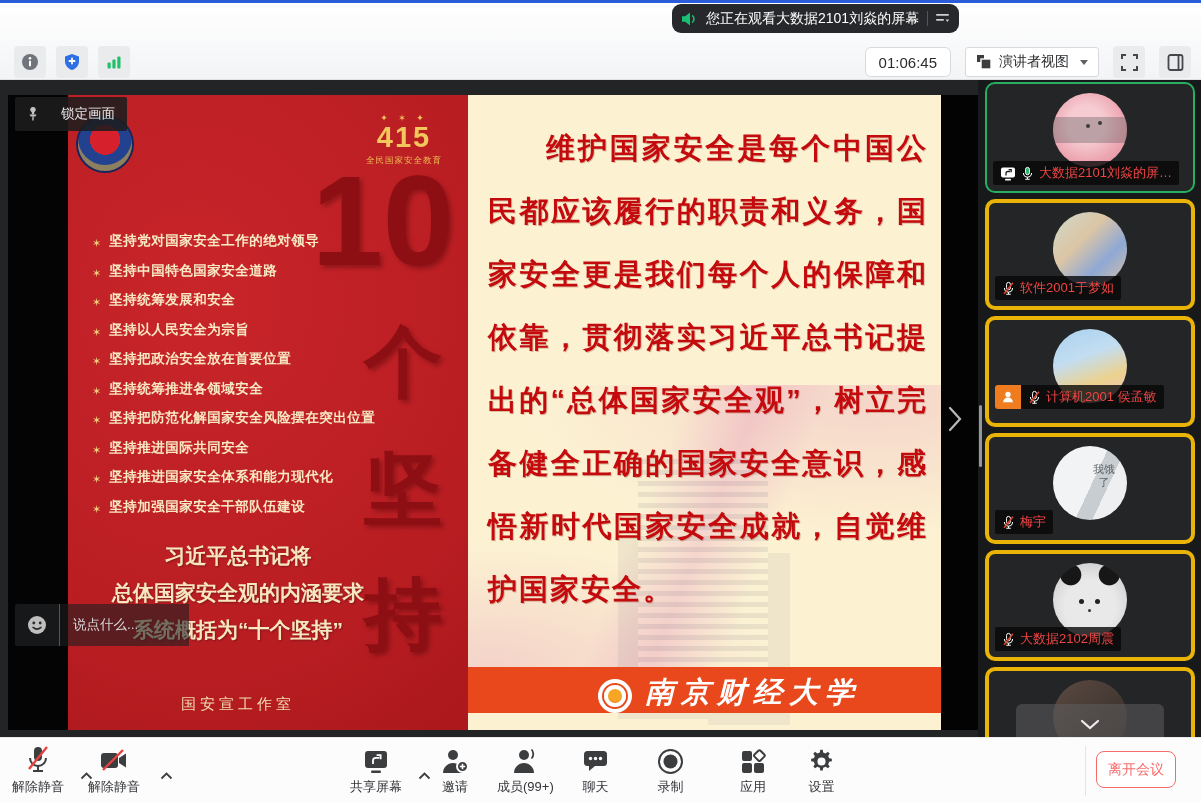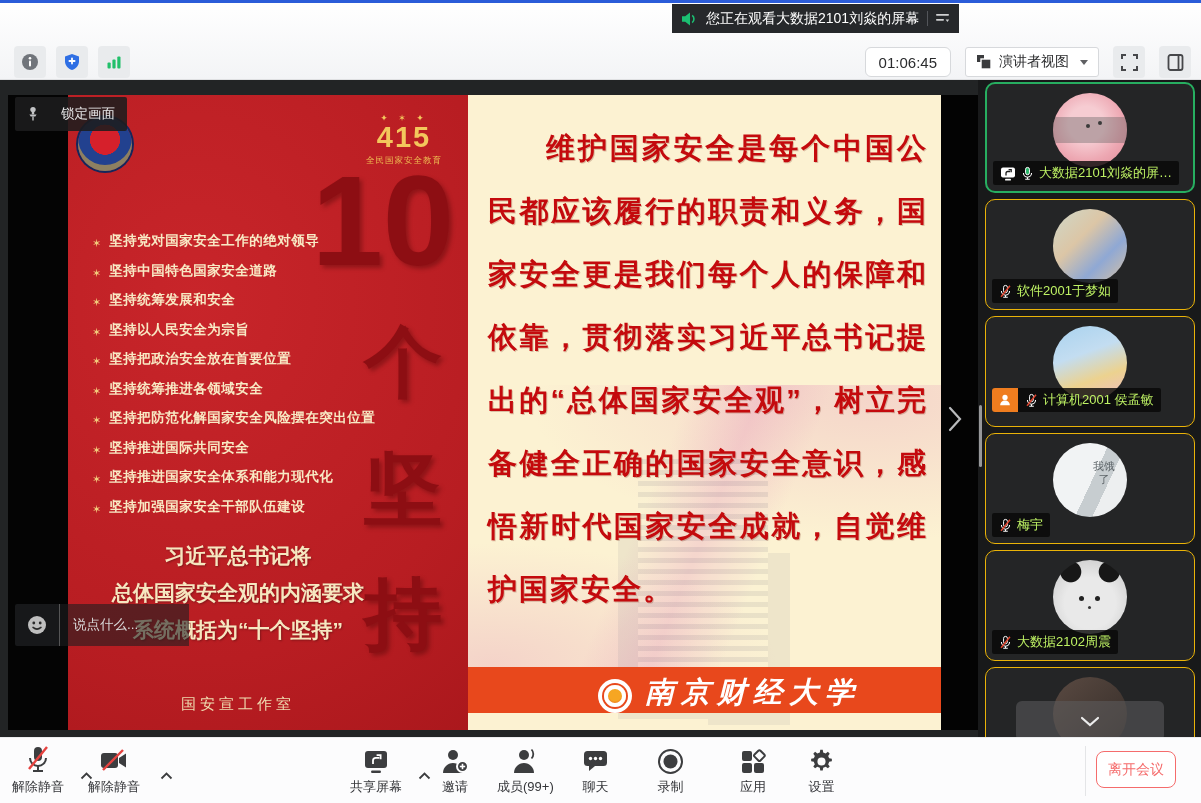--- a/index.html
+++ b/index.html
@@ -3,21 +3,21 @@
 <meta charset="utf-8">
 <style>
   * { margin:0; padding:0; box-sizing:border-box; }
   html,body { width:1201px; height:803px; overflow:hidden; font-family:"Liberation Sans",sans-serif; background:#fff; }
   .app { position:relative; width:1201px; height:803px; }
 
   
   .top-accent { position:absolute; left:0; top:0; width:100%; height:3px; background:#2b5cd9; }
 
   
-  .banner { position:absolute; left:672px; top:4px; height:29px; background:#26282b; border-radius:0;
+  .banner { position:absolute; left:672px; top:4px; height:29px; background:#26282b; border-radius:9px;
     display:flex; align-items:center; padding:0 9px; gap:8px; z-index:30; }
   .banner-text { color:#fff; font-size:14px; white-space:nowrap; }
   .banner-div { width:1px; height:15px; background:#53555a; }
 
   
   .header { position:absolute; left:0; top:3px; width:100%; height:77px;
     background:linear-gradient(#ffffff, #f3f4f6); border-bottom:1px solid #dfe0e2; }
   .header-left { position:absolute; left:14px; top:43px; display:flex; gap:10px; }
   .hbtn { width:32px; height:32px; border-radius:4px; background:#e9ebed; display:flex; align-items:center; justify-content:center; }
   .header-right { position:absolute; right:10px; top:43px; display:flex; gap:14px; align-items:center; }
@@ -86,38 +86,38 @@
   .emoji-btn { width:44px; height:42px; background:#17181a; border-radius:2px 0 0 2px;
     display:flex; align-items:center; justify-content:center; }
   .chat-input { width:130px; height:42px; background:rgba(30,30,32,.60); border-left:1px solid rgba(210,210,210,.35);
     display:flex; align-items:center; padding-left:13px; color:#d9d9d9; font-size:13.5px; }
   .next-arrow { position:absolute; left:948px; top:326px; z-index:5; }
 
   
   .sidebar { position:absolute; left:978px; top:80px; width:223px; height:657px; background:#18191a; overflow:hidden; }
   .scroll-thumb { position:absolute; left:1px; top:325px; width:3px; height:62px; background:#97989a; border-radius:2px; z-index:6; }
   .tiles { position:absolute; left:7px; top:2px; width:210px; }
-  .tile { position:relative; height:111px; margin-bottom:6px; background:#242526; border:1px solid #eab308; border-radius:10px; overflow:hidden; }
+  .tile { position:relative; height:111px; margin-bottom:6px; background:#242526; border:4px solid #eab308; border-radius:10px; overflow:hidden; }
   .tile.active { border:2px solid #27ae60; }
   .avatar { position:absolute; left:50%; top:9px; transform:translateX(-50%); width:74px; height:74px; border-radius:50%; overflow:hidden; }
   .av1 { background:radial-gradient(circle at 45% 42%, #f6ccd2 0 30%, #eda7b2 62%, #df8a98 100%); }
   .av1::before { content:""; position:absolute; left:-4px; right:-4px; top:24px; height:26px; background:rgba(95,95,95,.38); }
   .av1::after { content:""; position:absolute; left:33px; top:31px; width:4px; height:4px; border-radius:50%; background:#3a3a3a; box-shadow:12px -3px 0 #3a3a3a; }
   .av2 { background:linear-gradient(135deg,#cfd8c9 0%, #dcc6a6 38%, #8fa8d4 68%, #d9c3a3 100%); }
   .av3 { background:linear-gradient(160deg,#a9d2ee 0%, #c3ddf1 38%, #ecd28f 68%, #f0bcc6 100%); }
   .av4 { background:linear-gradient(115deg,#f1f3f4 0 52%, #c7cdd0 52% 68%, #edeff0 68% 100%); }
   .av4 .av-caption { position:absolute; right:10px; top:17px; width:26px; color:#5d6468; font-size:11px; line-height:13px; text-align:center; }
   .av5 { background:
       radial-gradient(circle at 24% 16%, #171717 0 10px, transparent 11px),
       radial-gradient(circle at 76% 16%, #171717 0 10px, transparent 11px),
       radial-gradient(circle at 50% 58%, #e9e9e9 0 45%, #c2c2c2 100%); }
   .av5::after { content:""; position:absolute; left:26px; top:36px; width:5px; height:5px; border-radius:50%; background:#222; box-shadow:16px 0 0 #222, 8px 9px 0 -1px #3a3a3a; }
   .av6 { background:linear-gradient(140deg,#5a4a42,#322a26); }
   .nlabel { position:absolute; left:6px; bottom:6px; display:flex; align-items:center; gap:5px;
-    background:rgba(8,8,8,.80); border-radius:2px; padding:3px 7px; color:#bef264; font-size:13px; max-width:194px; }
+    background:rgba(8,8,8,.80); border-radius:2px; padding:3px 7px; color:#ef4444; font-size:13px; max-width:194px; }
   .nlabel .nm { white-space:nowrap; overflow:hidden; text-overflow:ellipsis; }
   .badge-row { position:absolute; left:6px; bottom:14px; display:flex; align-items:stretch; }
   .obadge { width:26px; background:#ef7d1f; border-radius:3px 0 0 3px; display:flex; align-items:center; justify-content:center; flex:none; }
   .badge-row .nlabel { position:static; border-radius:0 2px 2px 0; }
   .scroll-down { position:absolute; left:50%; top:33px; transform:translateX(-50%); width:148px; height:40px;
     background:rgba(92,92,94,.55); border-radius:6px; display:flex; align-items:center; justify-content:center; }
 
   
   .bottombar { position:absolute; left:0; top:737px; width:1201px; height:66px; background:#fcfcfd; border-top:1px solid #ebecee; }
   .tool { position:absolute; top:7px; display:flex; flex-direction:column; align-items:center; gap:3px;

